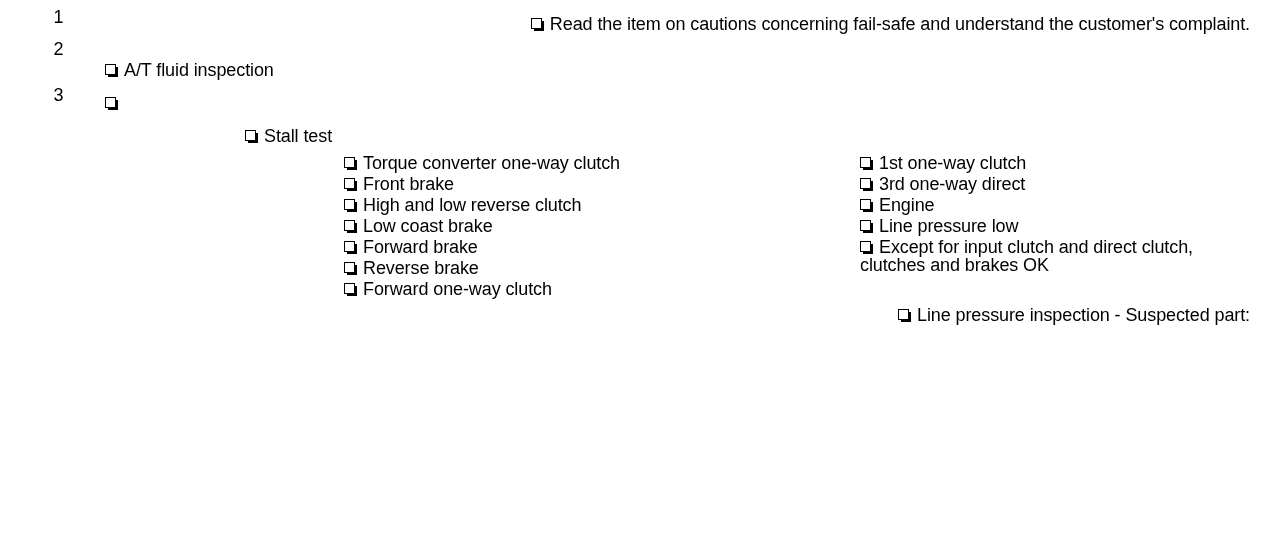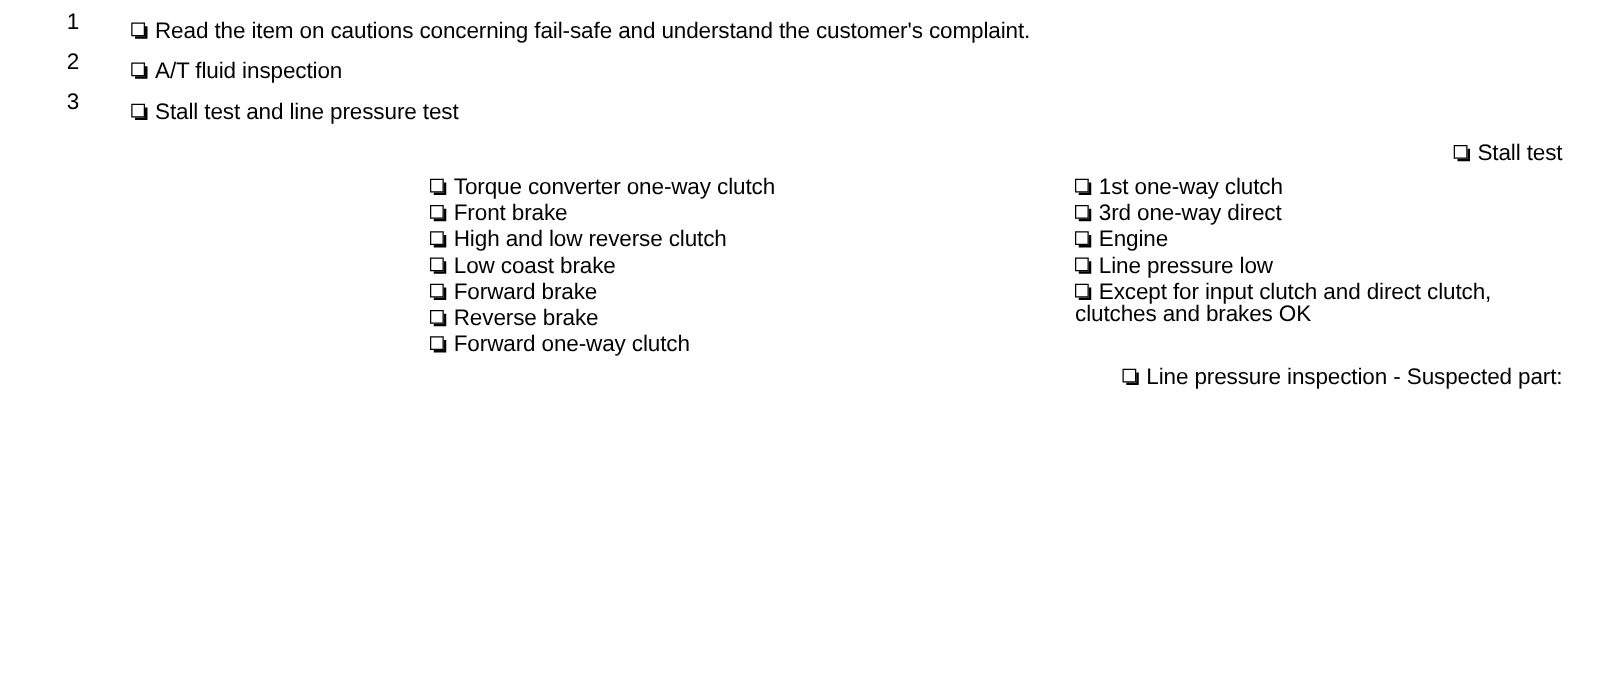--- a/index.html
+++ b/index.html
@@ -100,25 +100,25 @@
     top: 0;
     width: 9px;
     height: 9px;
     background: #fff;
     border: 1.6px solid #000;
   }
 
   .itemtext { display: inline; }
 
   
-  .pad-row1  { padding: 7px 0 7px 10px; }
-  .pad-row2h { padding: 7px 0 7px 10px; }
+  .pad-row1  { padding: 7px 0 7px 10px; text-align: right; }
+  .pad-row2h { padding: 7px 0 7px 10px; margin-top: 14px; }
   .pad-list  { padding: 7px 0 9px 14px; }
   .pad-row3h { padding: 8px 0 8px 10px; }
-  .pad-sub   { padding: 7px 0 7px 14px; text-align: right; }
+  .pad-sub   { padding: 7px 0 7px 14px; }
   .pad-cols  { padding: 9px 0 10px 14px; }
   .pad-last  { padding: 7px 0 8px 14px; text-align: right; }
 </style>
 </head>
 <body>
 
 <div class="sheet">
 
   <table class="checklist">
     <colgroup>
@@ -168,21 +168,21 @@
         <table class="inner">
           <colgroup>
                 <col style="width:136px">
                 <col>
               </colgroup>
 
           <tbody>
                 <tr>
             <td colspan="2" class="thin-bottom">
               <span class="item pad-row3h">
-                <span class="cbx"></span><span class="itemtext">Stall test and line pressure test</span>
+                <span class="cbx"></span>
               </span>
             </td>
           </tr>
 
           <tr>
             <td class="spacer-l1 thin-right"></td>
             <td>
 
               <table class="inner">
                 <colgroup>

